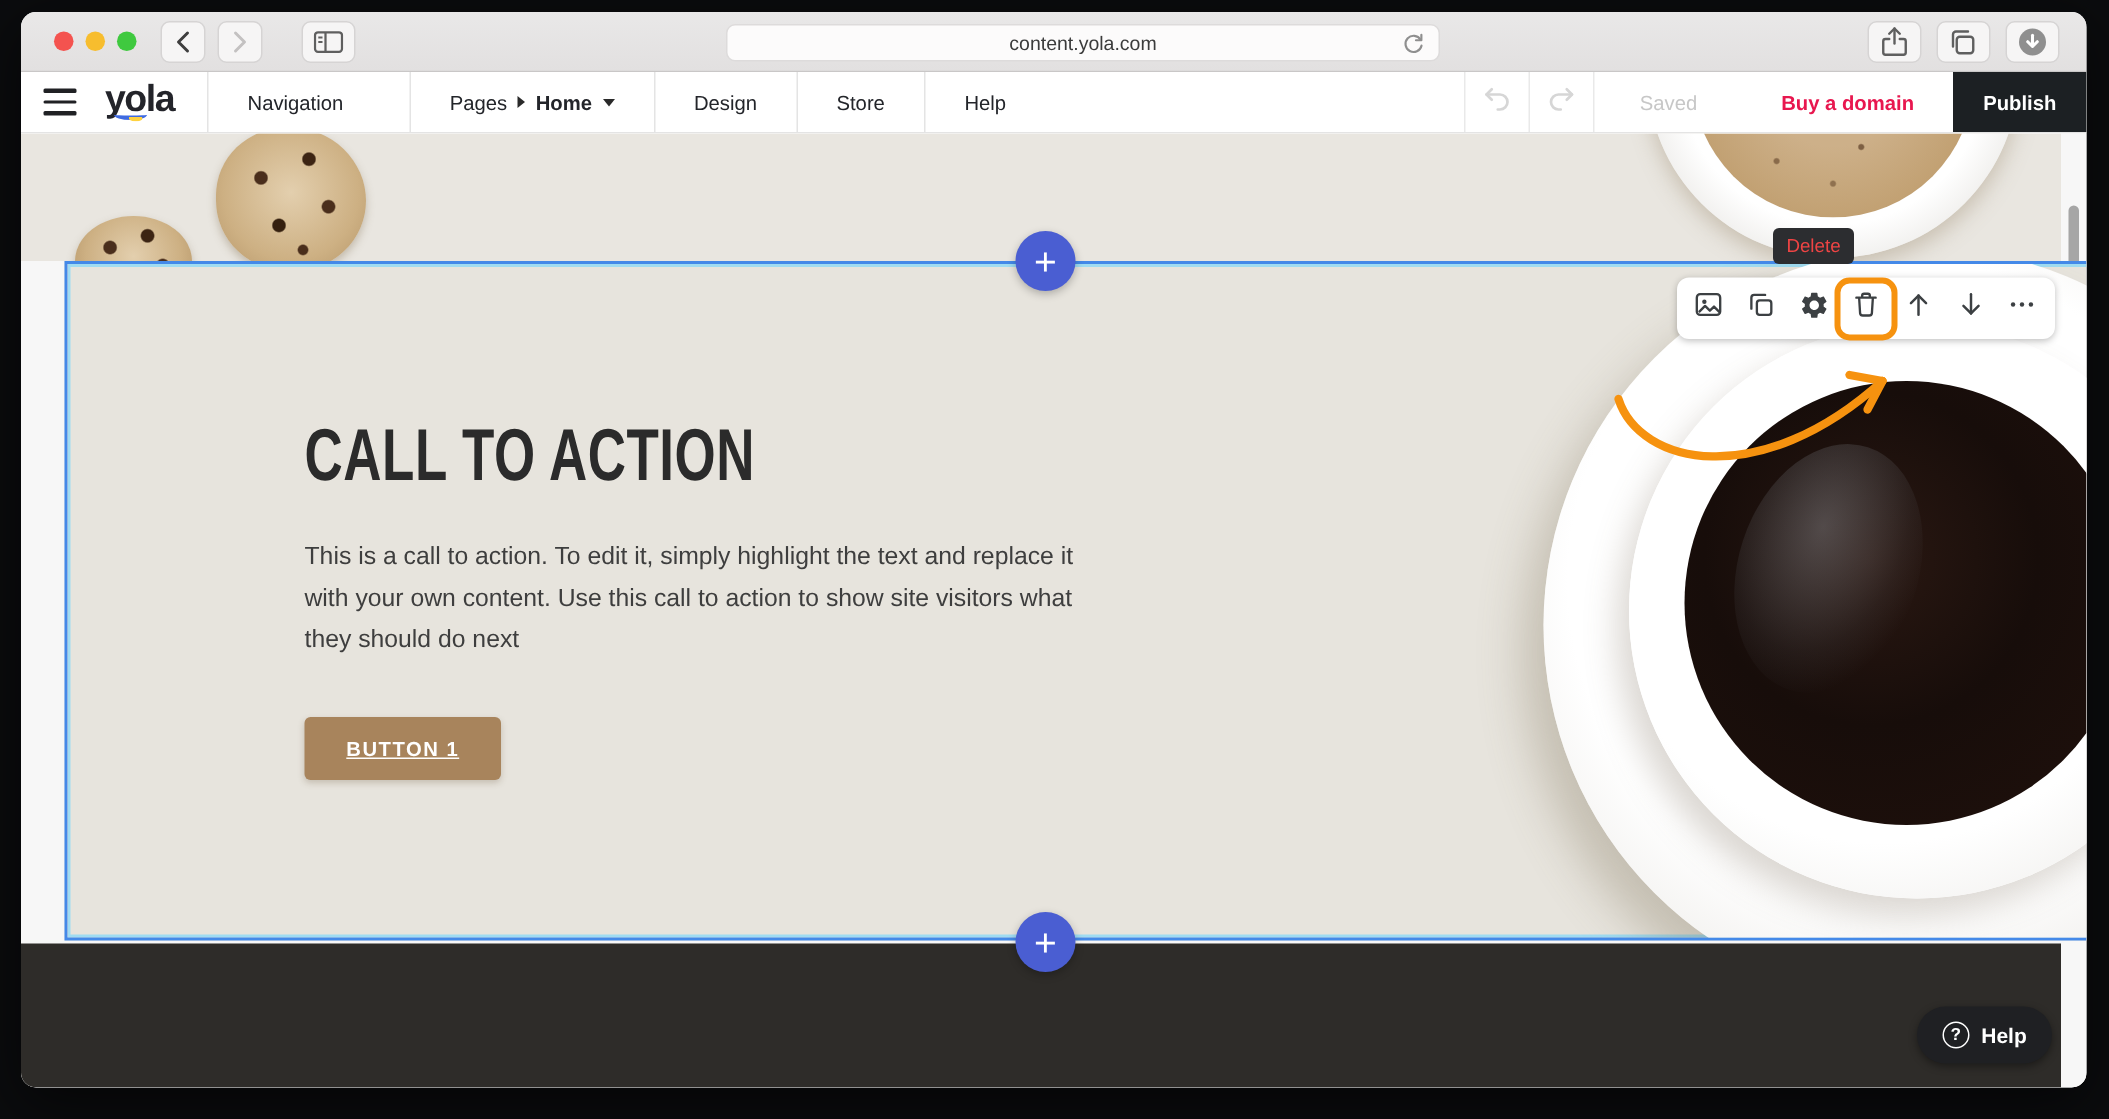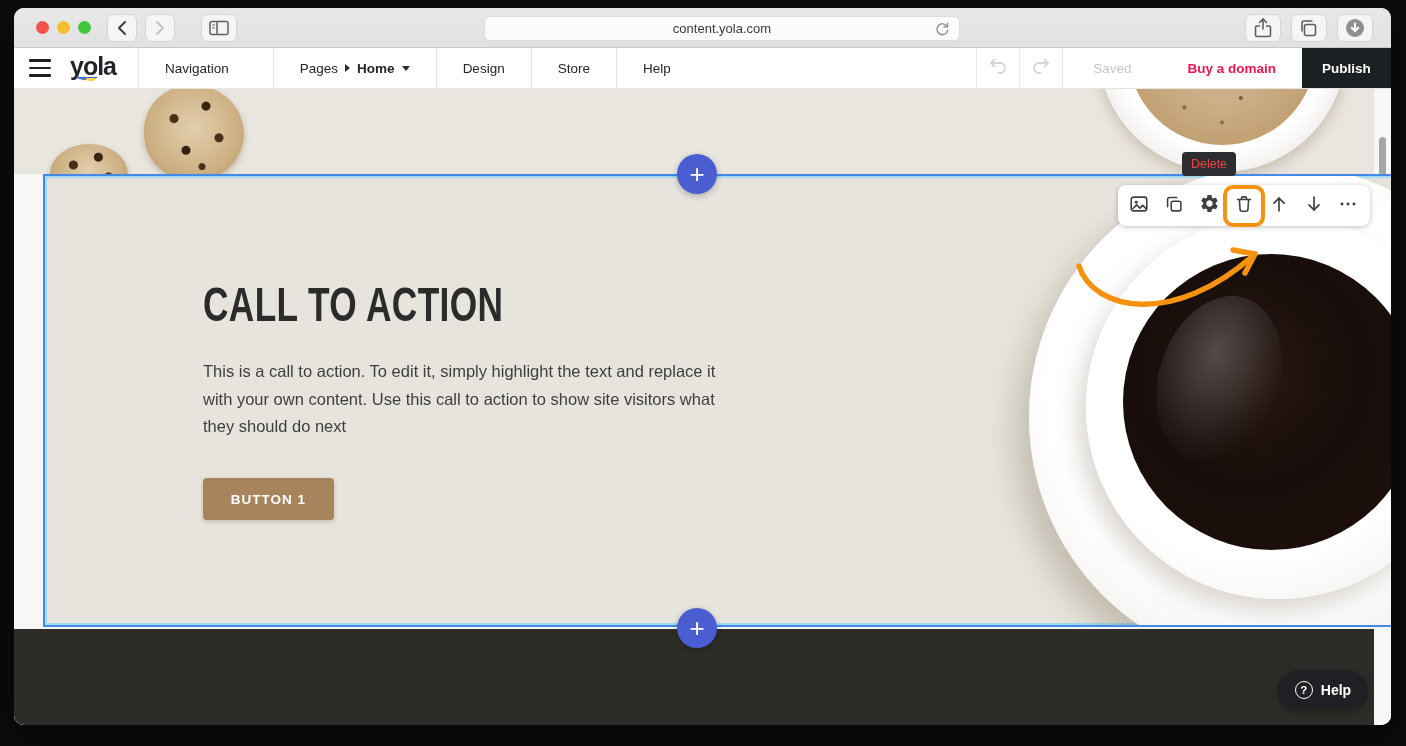--- a/index.html
+++ b/index.html
@@ -58,21 +58,21 @@
       radial-gradient(circle at 60% 75%, rgba(60,30,10,.55) 0 1.5px, rgba(0,0,0,0) 2.5px),
       radial-gradient(circle at 30% 80%, rgba(60,30,10,.45) 0 1.5px, rgba(0,0,0,0) 2.5px),
       radial-gradient(circle at 72% 62%, rgba(60,30,10,.5) 0 1.5px, rgba(0,0,0,0) 2.5px),
       radial-gradient(circle at 50% 88%, rgba(60,30,10,.4) 0 1.5px, rgba(0,0,0,0) 2.5px),
       radial-gradient(circle, #cdb089 35%, #c2a173 70%, #8a5f38 96%, #6d4626 100%); }
 
   .section-selected { position:absolute; left:0; top:85px; width:100%; height:453px; background:#e7e4dd; border:2px solid #4489e8; box-shadow:inset 0 0 0 2px #9fdcf2; overflow:hidden;margin-left:29px; }
   .hero-text { position:absolute; left:158px; top:100px; width:540px; }
   .hero-heading { font-size:49px; font-weight:bold; color:#2b2b2b; white-space:nowrap; transform:scaleX(.72); transform-origin:left center; letter-spacing:0.5px; }
   .hero-body { margin-top:26px; font-size:16.5px; line-height:27.5px; color:#3e3e3e; width:520px; }
-  .hero-button { position:absolute; left:158px; top:302px; width:131px; height:42px; background:#a8845c; border-radius:4px; color:#fff; font-size:13.5px; font-weight:bold; letter-spacing:1px; display:flex; align-items:center; justify-content:center; box-shadow:0 2px 4px rgba(100,80,50,.25); }
+  .hero-button { position:absolute; left:158px; top:302px; width:131px; height:42px; background:#a8845c; border-radius:4px; color:#fff; font-size:13.5px; font-weight:bold; letter-spacing:1px; display:flex; align-items:center; justify-content:center; box-shadow:0 2px 4px rgba(100,80,50,.25);text-decoration:underline; }
 
   .saucer { position:absolute; left:984px; top:-11px; width:504px; height:504px; border-radius:50%; background:radial-gradient(circle at 46% 44%, #ffffff 55%, #f4f3f1 70%, #e7e5e1 88%, #dddad4 100%); box-shadow:-14px 18px 30px rgba(120,105,80,.30); }
   .cup { position:absolute; left:1041px; top:39px; width:384px; height:384px; border-radius:50%; background:radial-gradient(circle at 44% 42%, #ffffff 60%, #f2f1ef 82%, #e4e2de 100%); box-shadow:-8px 12px 22px rgba(110,95,75,.25); }
   .coffee { position:absolute; left:1078px; top:78px; width:296px; height:296px; border-radius:50%; background:radial-gradient(circle at 42% 40%, #2a1812 0%, #170d0a 45%, #1c0f0b 75%, #49200f 96%, #5e2c12 100%); }
   .coffee::after { content:""; position:absolute; left:36px; top:40px; width:120px; height:170px; border-radius:50%; background:radial-gradient(ellipse at 40% 35%, rgba(190,200,210,.30), rgba(120,130,140,.10) 55%, rgba(0,0,0,0) 75%); transform:rotate(18deg); }
 
   .section-footer { position:absolute; left:0; top:540px; width:100%; height:96px; background:#2e2c29; }
 
   .add-btn { position:absolute; width:40px; height:40px; border-radius:50%; background:#4a5ed2; color:#fff; font-size:26px; font-weight:300; display:flex; align-items:center; justify-content:center; box-shadow:0 2px 6px rgba(0,0,0,.25); z-index:30; line-height:1; }
   .add-btn.top{ left:663px; top:65px; }

